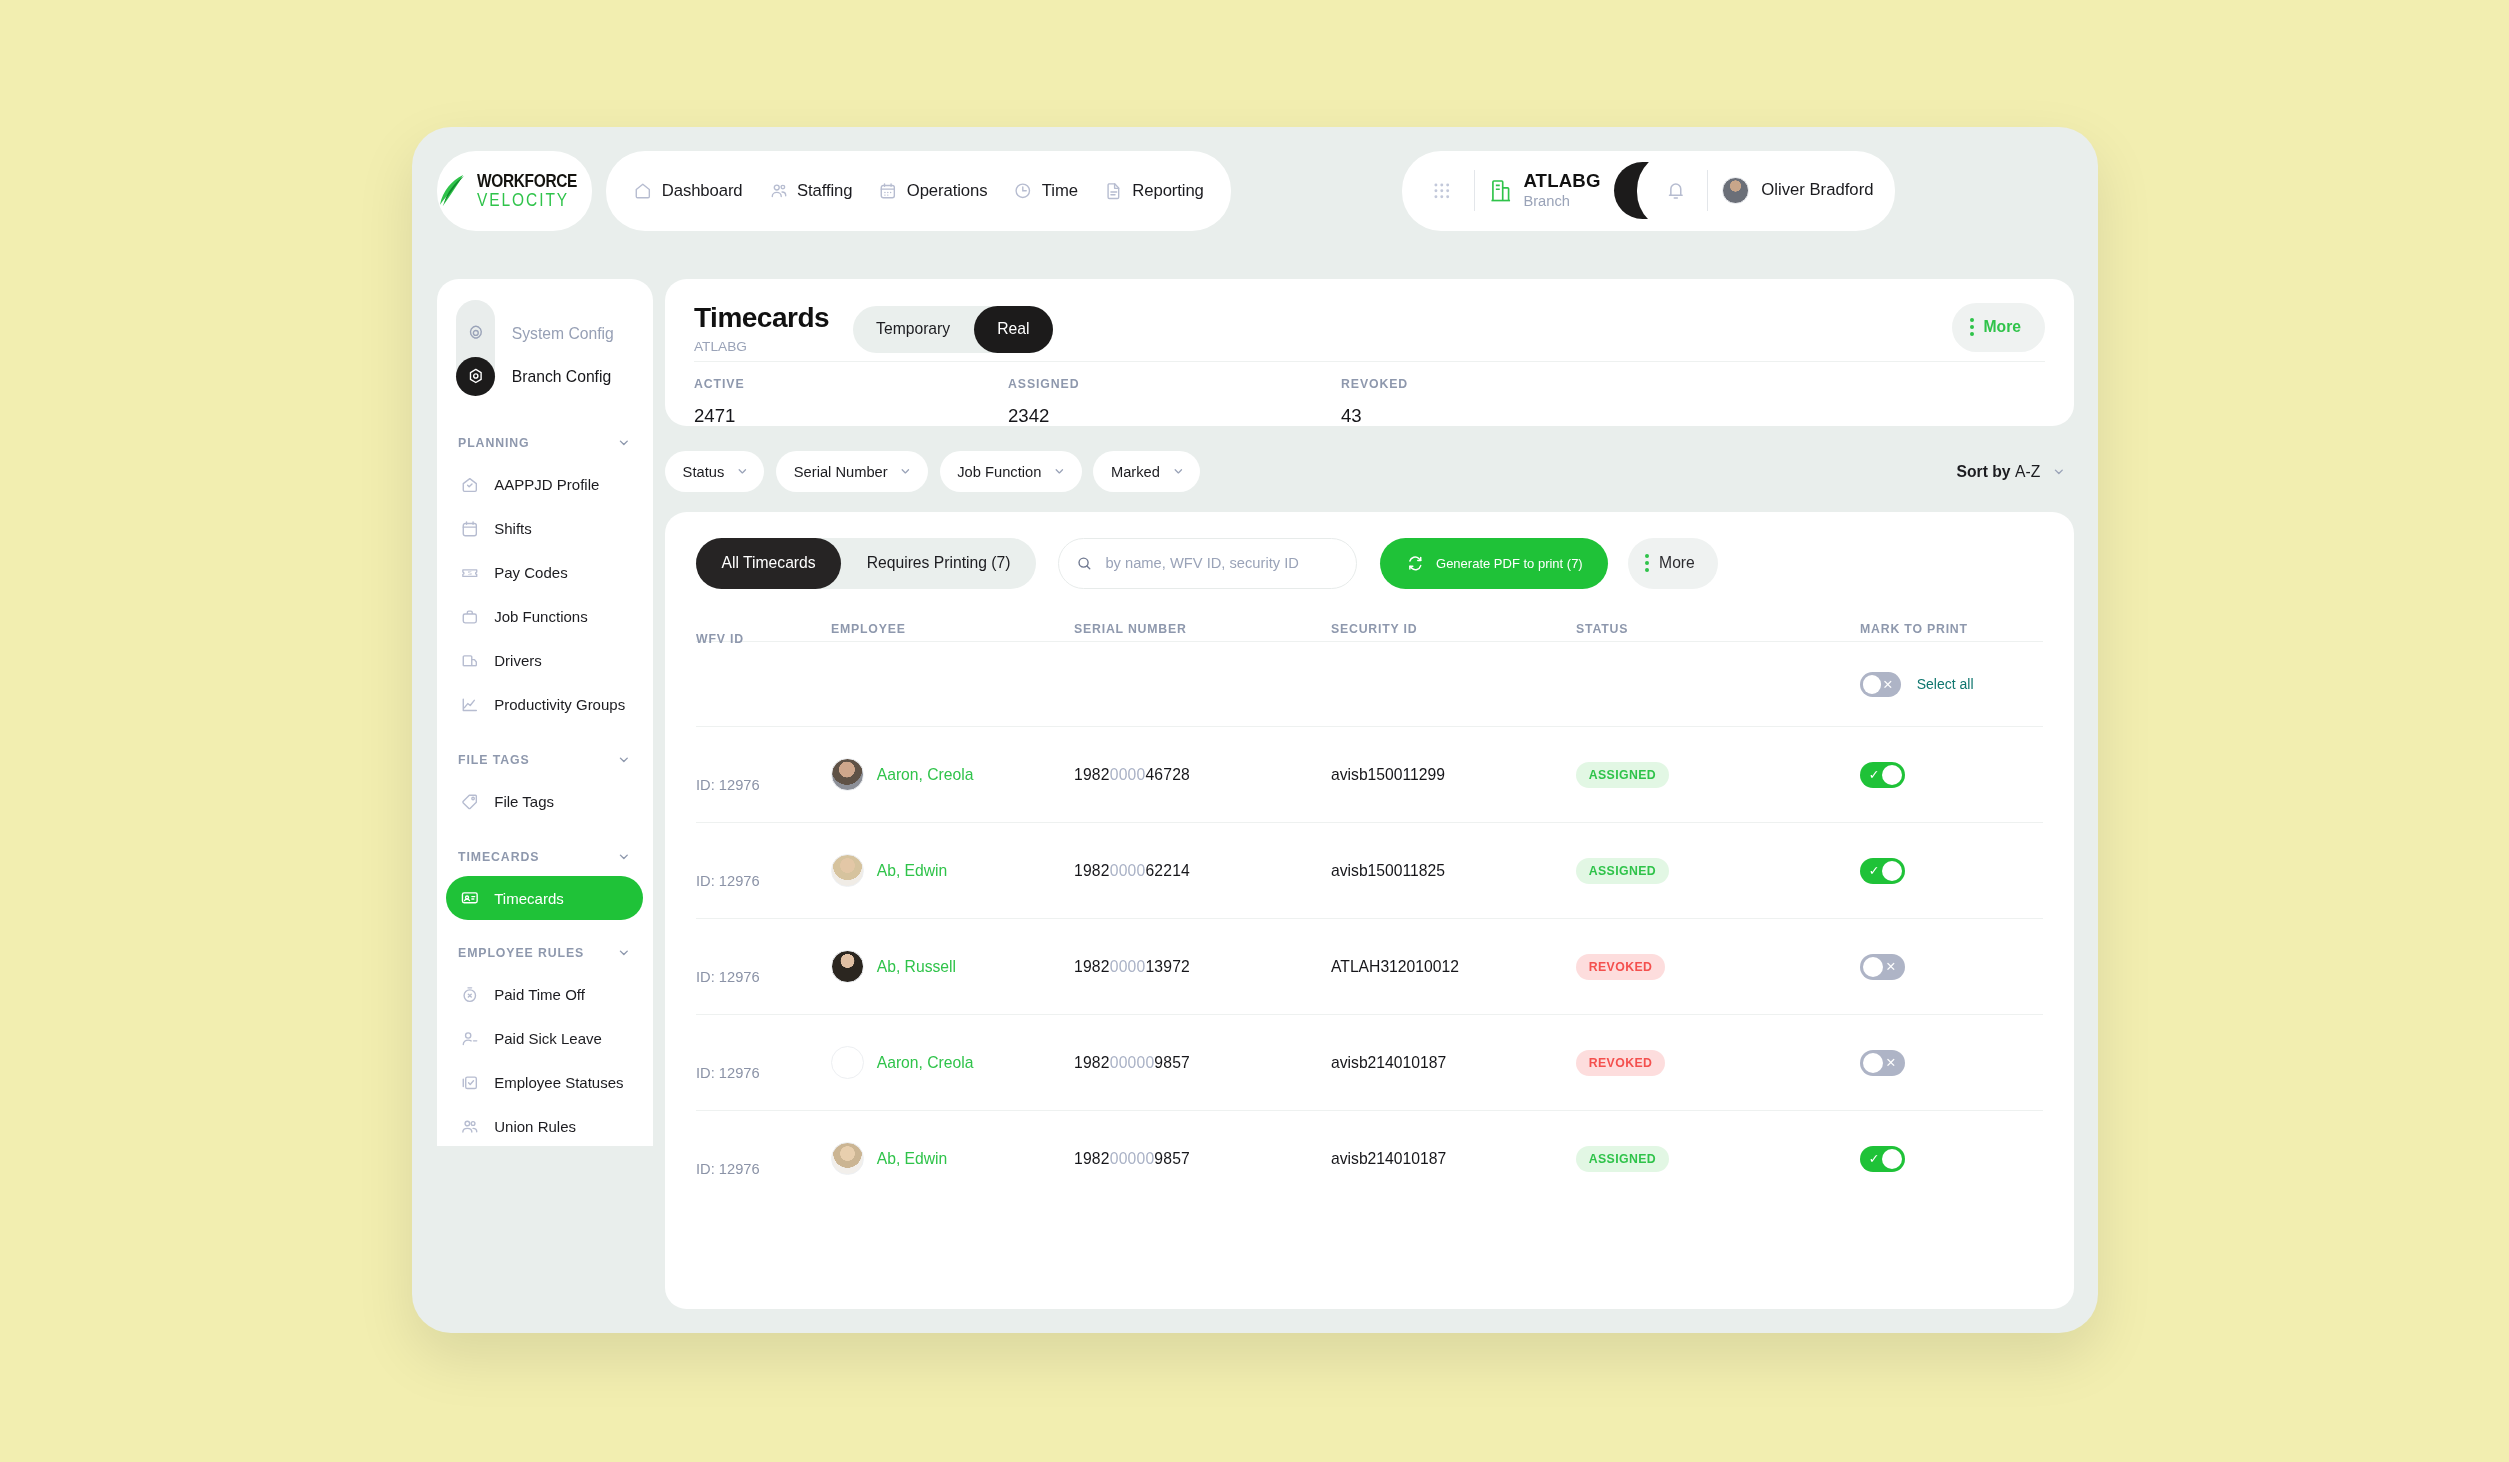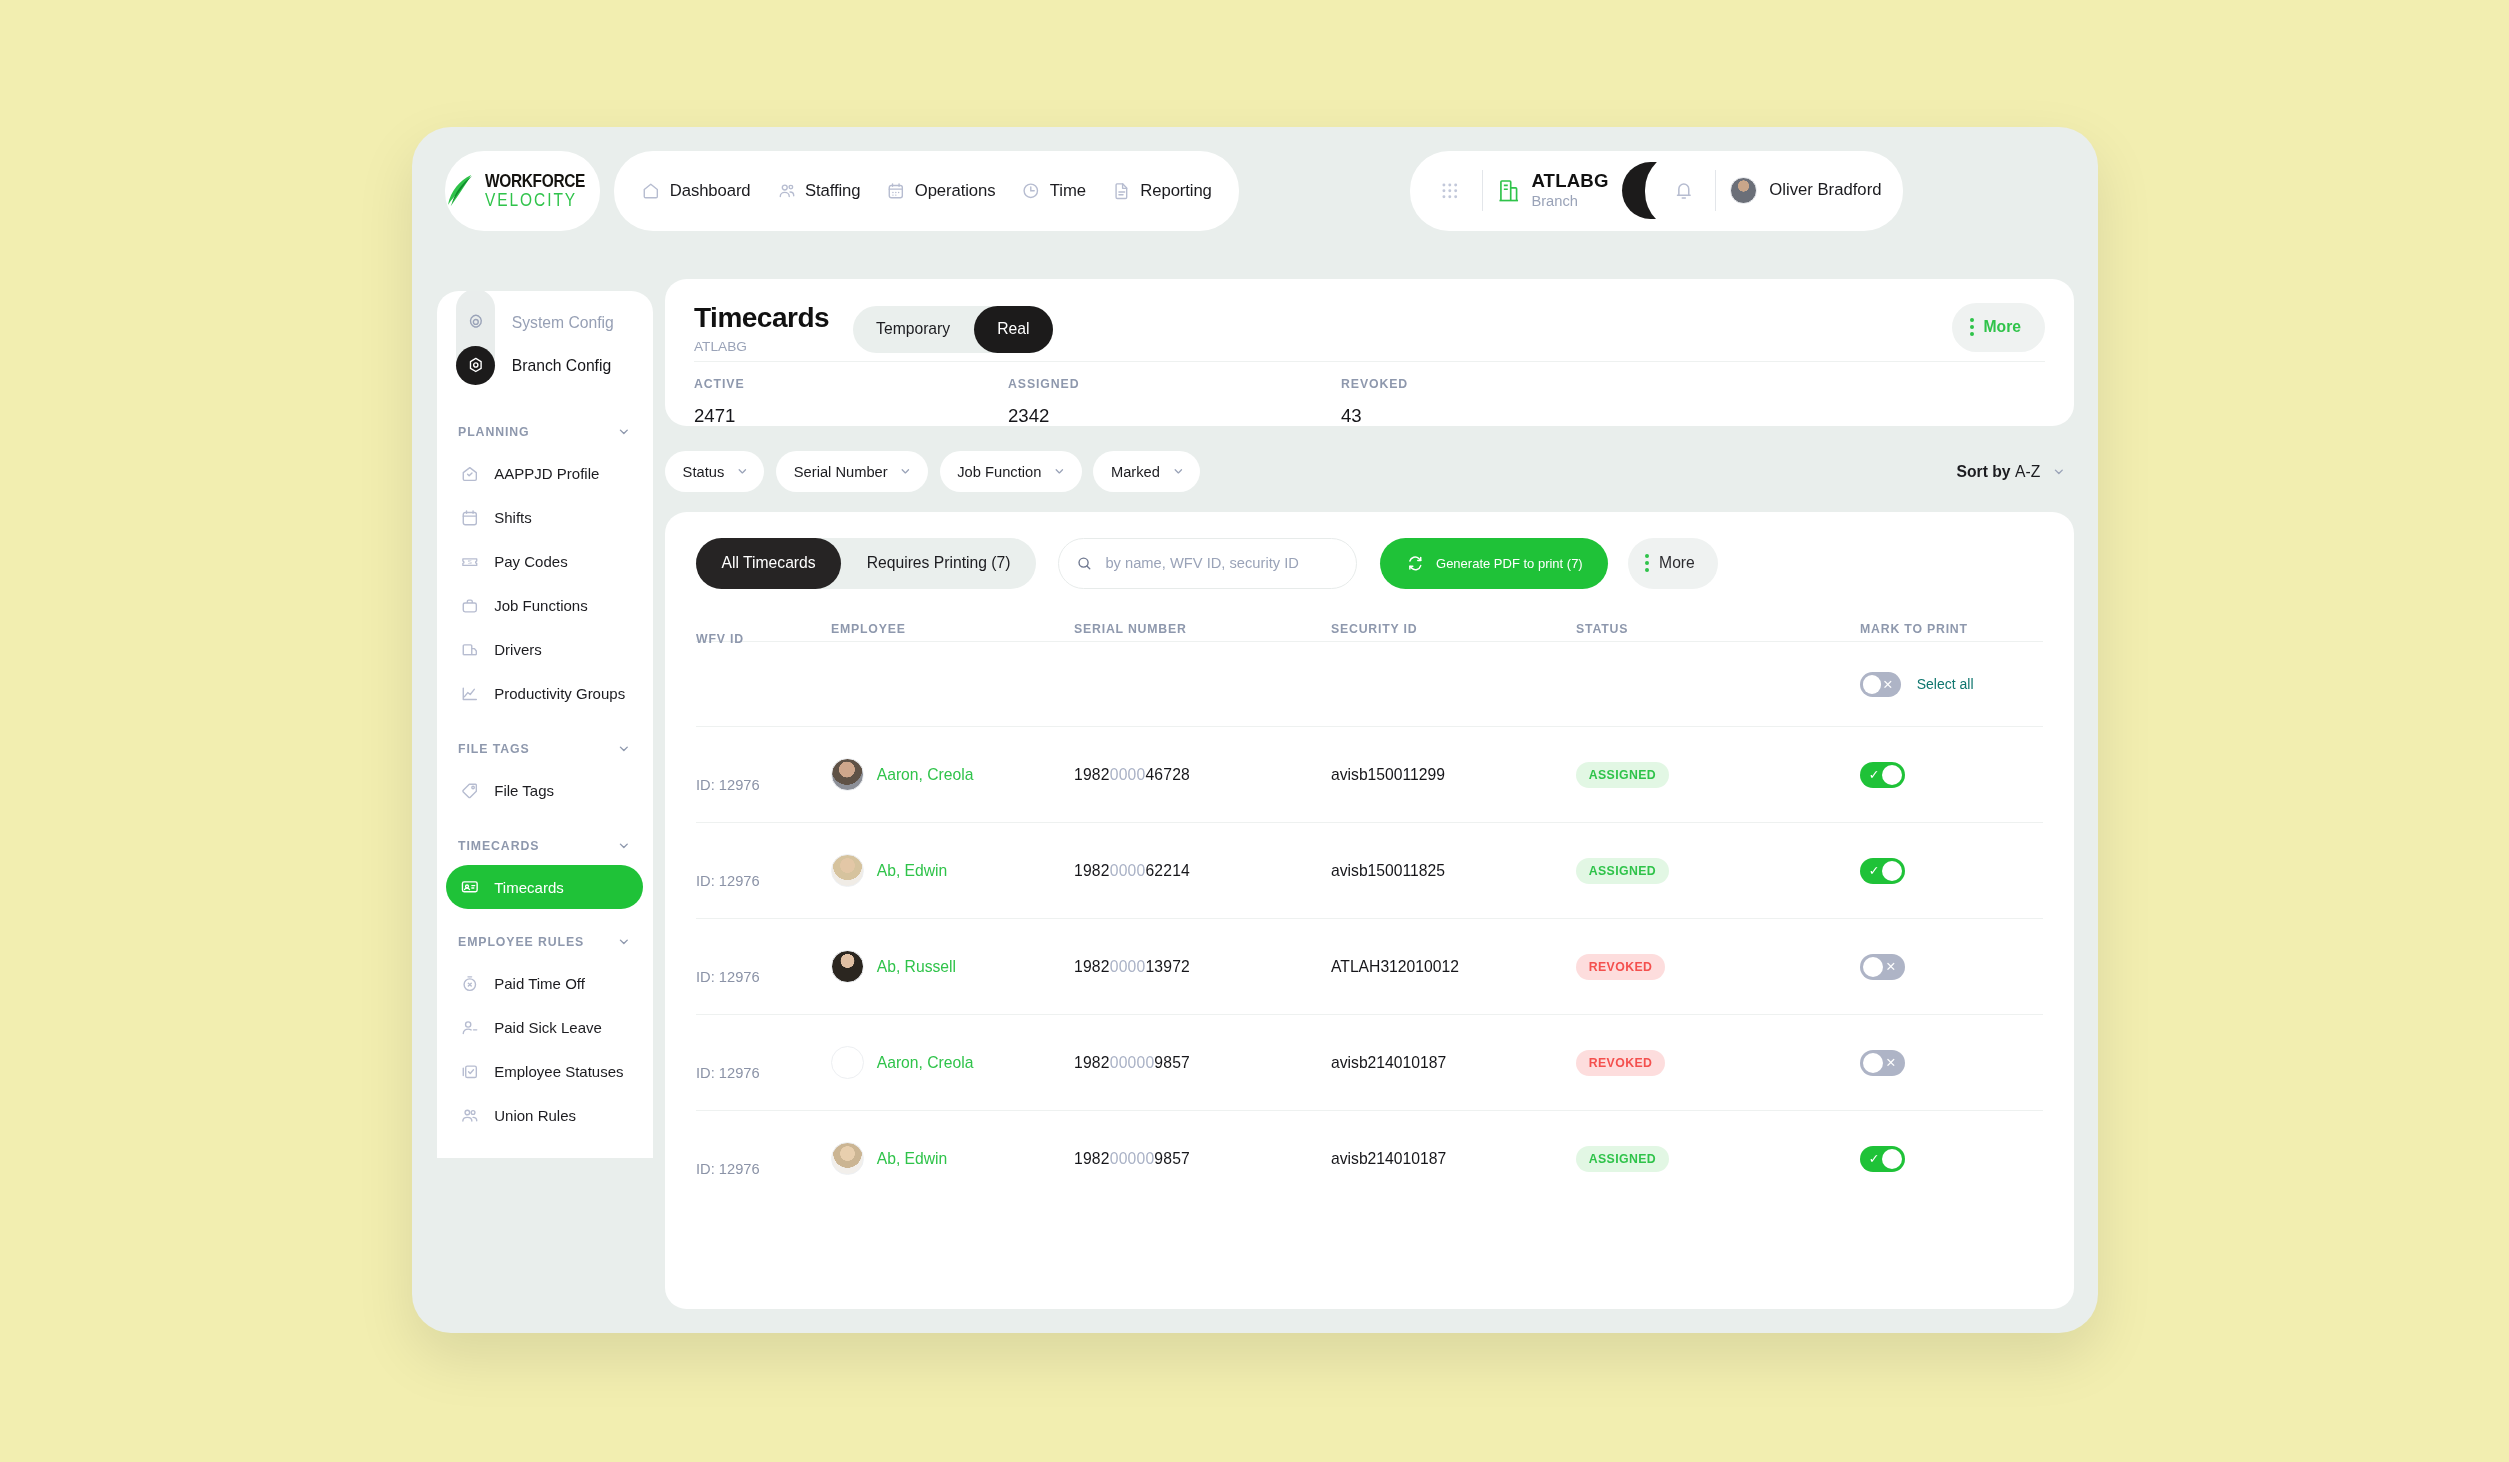--- a/index.html
+++ b/index.html
@@ -12,21 +12,21 @@
   .page {
     position: absolute;
     left: 412px; top: 127px;
     width: 1686px; height: 1206px;
     background: #e9eeec;
     border-radius: 39px;
     box-shadow: 0 23.5px 59px rgba(0,0,0,0.10);
   }
 
   
-  .topbar { position: absolute; left: 0; top: 0; width: 100%; height: 127px; margin-left: 8px; }
+  .topbar { position: absolute; left: 0; top: 0; width: 100%; height: 127px; }
   .pill { background: #ffffff; border-radius: 39px; display: flex; align-items: center; }
 
   .logo-pill {
     position: absolute; left: 24.5px; top: 23.5px;
     width: 155px; height: 80px;
     justify-content: center; gap: 9.8px;
   }
   .logo-mark { width: 29px; height: 33px; flex: 0 0 auto; }
   .logo-txt { line-height: 1.08; }
   .logo-top {
@@ -72,24 +72,24 @@
   .user-block { display: flex; align-items: center; gap: 11.8px; cursor: pointer; }
   .user-block span { font-size: 16.7px; color: #1b1b1f; }
   .avatar-sm {
     width: 27.4px; height: 27.4px; border-radius: 50%;
     background: radial-gradient(circle at 50% 32%, #c9a68a 0 26%, #6b6f78 27% 100%);
     border: 1px solid #e6e8ec; flex: 0 0 auto;
   }
 
   
   .sidebar {
-    position: absolute; left: 24.5px; top: 164px;
+    position: absolute; left: 24.5px; top: 152px;
     width: 216px; height: 867px;
     background: #fff; border-radius: 21.6px 21.6px 0 0;
-    padding: 6px 0 0 0; overflow: hidden;
+    padding: 29px 0 0 0; overflow: hidden;
   }
   .cfg-row { display: flex; align-items: center; gap: 16.7px; padding: 0 0 0 19.6px; height: 51px; cursor: pointer; }
   .cfg-ic { width: 39px; height: 39px; border-radius: 50%; display:flex; align-items:center; justify-content:center; flex:0 0 auto;}
   .cfg-ic.light { background: #e9edec; }
   .cfg-ic.dark { background: #1c1b1b; }
   .cfg-row .lbl { font-size: 15.7px; }
   .cfg-row.inactive .lbl { color: #97a0b5; }
   .cfg-row.active .lbl { color: #16161a; }
   .cfg-stack { position: relative; height: 102px; }
   .cfg-stack .cfg-row { position: absolute; left: 0; width: 100%; }

